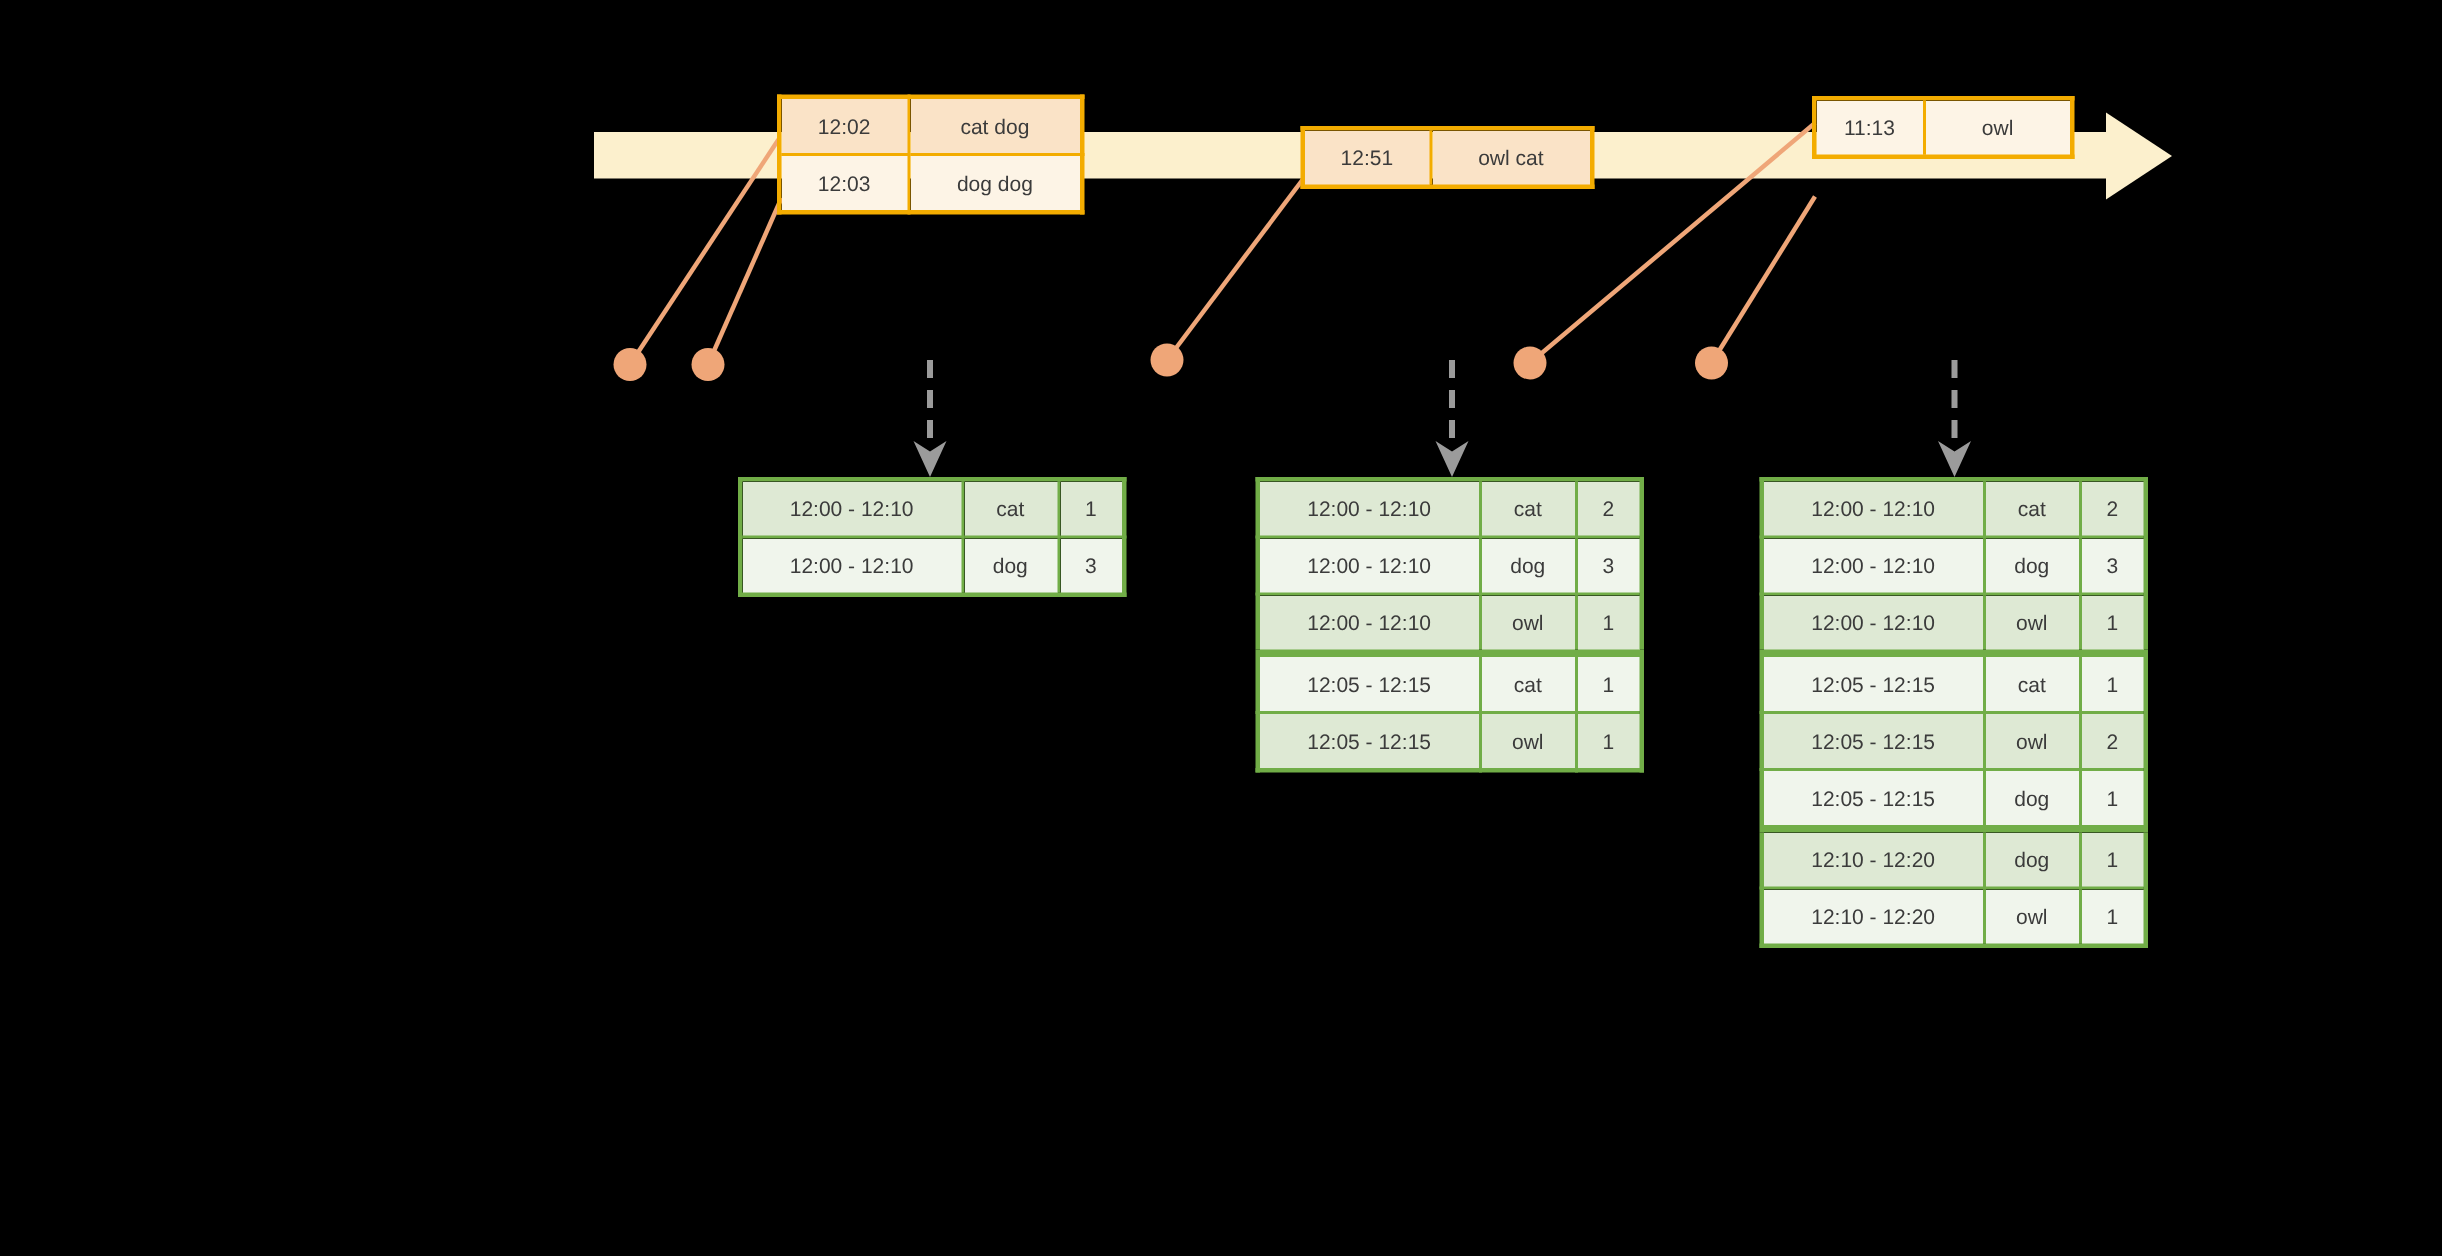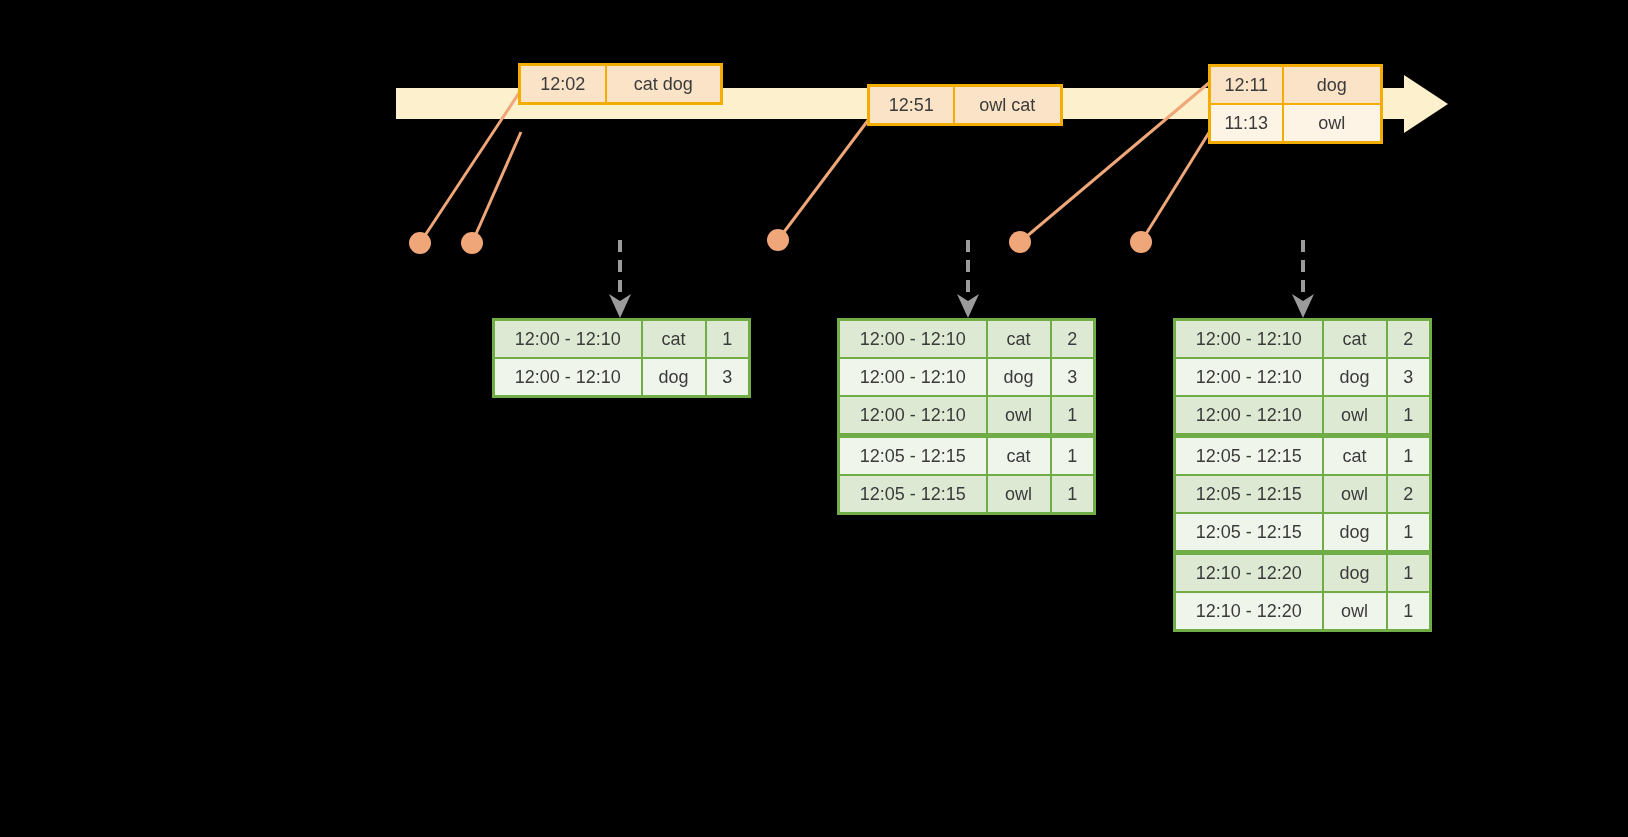--- a/index.html
+++ b/index.html
@@ -20,21 +20,21 @@
     position:absolute;left:1404px;top:75px;width:0;height:0;z-index:1;
     border-top:29px solid transparent;border-bottom:29px solid transparent;
     border-left:44px solid var(--band);
   }
   svg.overlay{position:absolute;left:0;top:0;z-index:2;pointer-events:none}
   .connector{stroke:var(--salmon);stroke-width:3}
   .event-dot{fill:var(--salmon)}
   .dash-line{stroke:var(--arrow-gray);stroke-width:4;stroke-dasharray:12 8}
   .dash-head{fill:var(--arrow-gray)}
   table{position:absolute;border-collapse:collapse;table-layout:fixed;z-index:3}
-  td{text-align:center;vertical-align:middle;font-size:18px;overflow:hidden;white-space:nowrap}
+  td{text-align:center;vertical-align:middle;font-size:14px;overflow:hidden;white-space:nowrap}
   .event-table{border:3px solid var(--gold)}
   .event-table td{border:2px solid var(--gold);height:34px}
   .event-table tr.dark td{background:var(--peach-dark)}
   .event-table tr.light td{background:var(--peach-light)}
   .result-table{border:3px solid var(--green)}
   .result-table td{border:2px solid var(--green);height:34px}
   .result-table tr.dark td{background:var(--green-row-dark)}
   .result-table tr.light td{background:var(--green-row-light)}
   .result-table tr.group-start td{border-top-width:5px}
 </style>
@@ -68,20 +68,24 @@
 <table class="event-table" style="left:518px;top:63px">
   <colgroup>
       <col style="width:86px">
       <col style="width:116px">
     </colgroup>
   <tbody>
       <tr class="dark">
         <td>12:02</td>
         <td>cat dog</td>
       </tr>
+      <tr class="light">
+        <td>12:03</td>
+        <td>dog dog</td>
+      </tr>
     </tbody>
 </table>
 
 <table class="event-table" style="left:867px;top:84px">
   <colgroup>
       <col style="width:85px">
       <col style="width:108px">
     </colgroup>
   <tbody>
       <tr class="dark">
@@ -90,24 +94,20 @@
       </tr>
     </tbody>
 </table>
 
 <table class="event-table" style="left:1208px;top:64px">
   <colgroup>
       <col style="width:73px">
       <col style="width:99px">
     </colgroup>
   <tbody>
-      <tr class="dark">
-        <td>12:11</td>
-        <td>dog</td>
-      </tr>
       <tr class="light">
         <td>11:13</td>
         <td>owl</td>
       </tr>
     </tbody>
 </table>
 
 <table class="result-table" style="left:492px;top:318px">
   <colgroup>
       <col style="width:148px">

